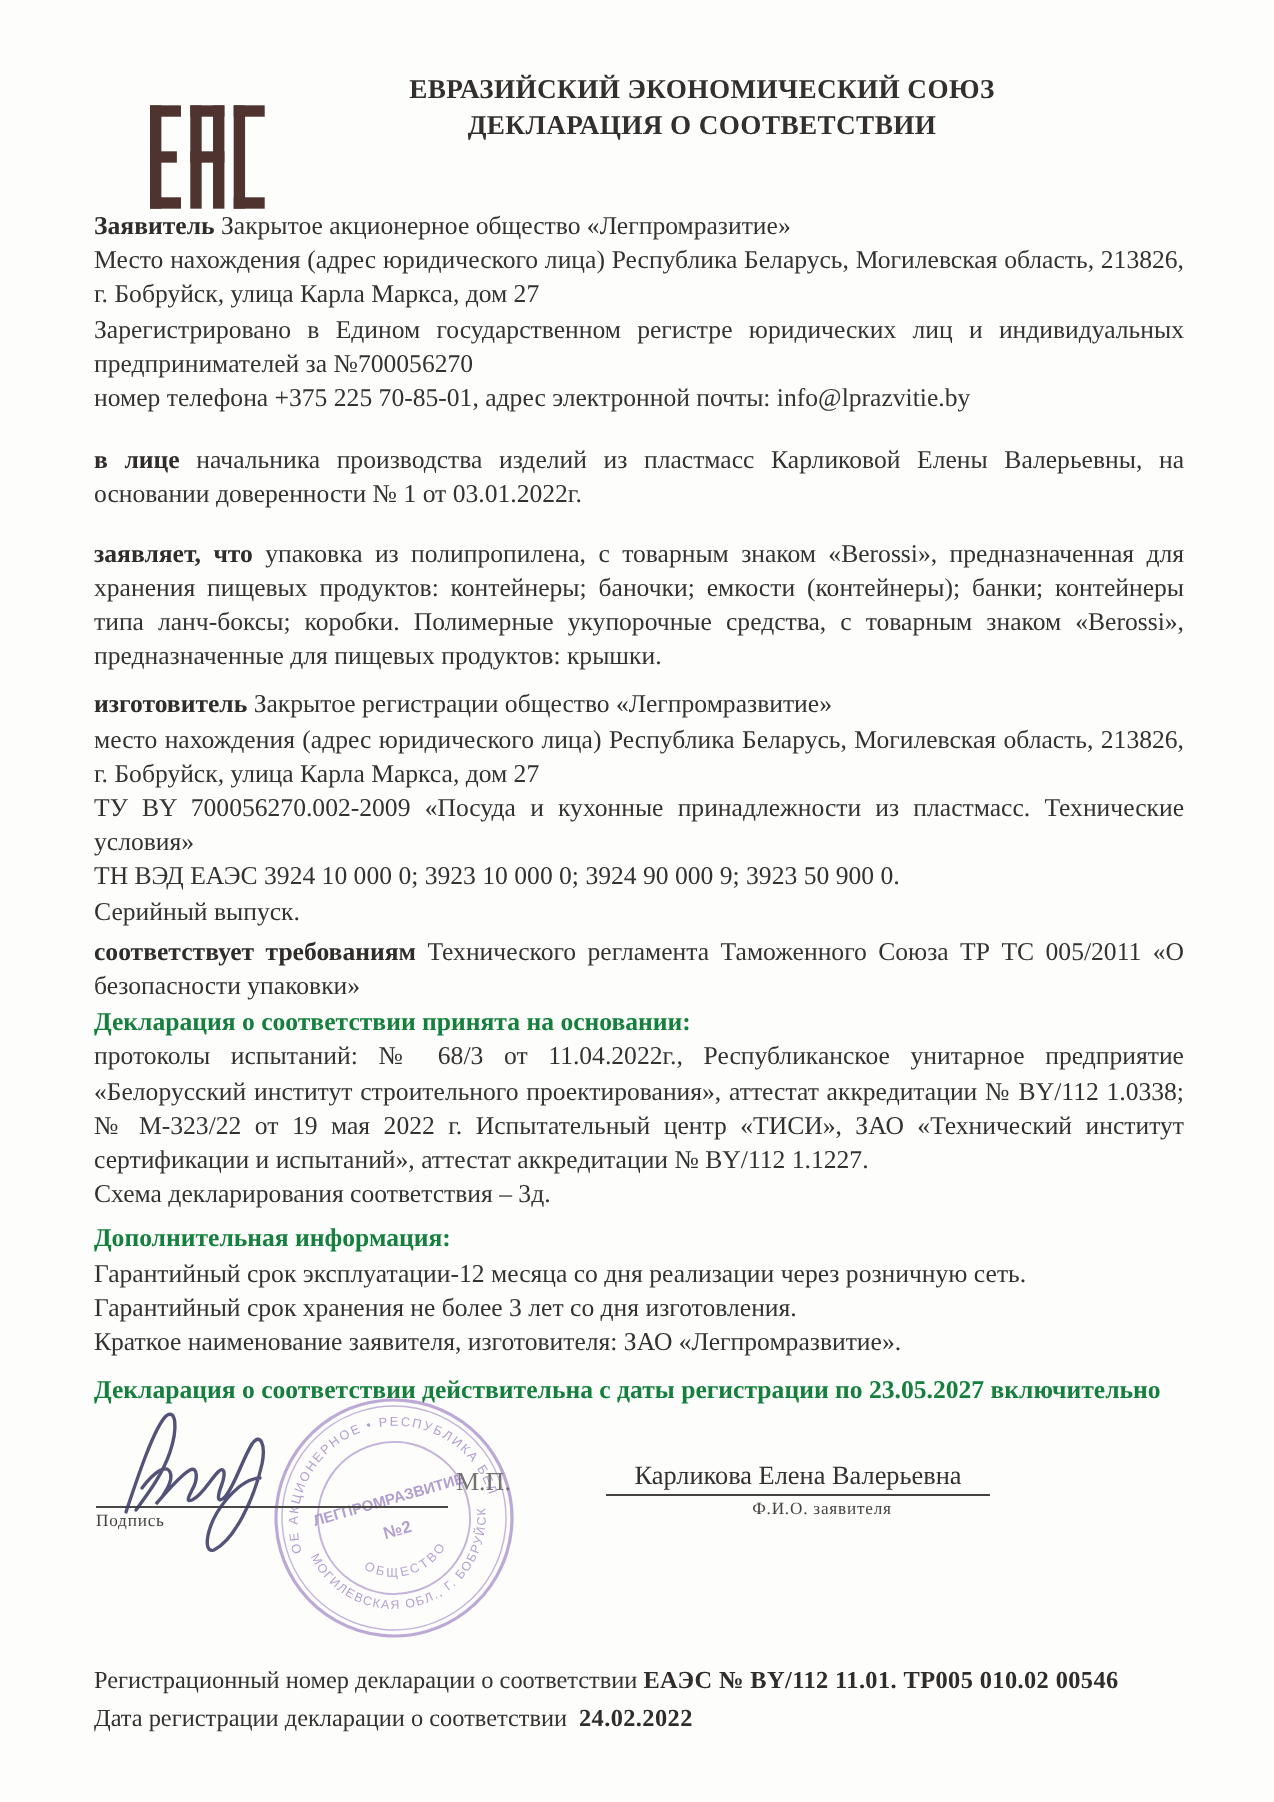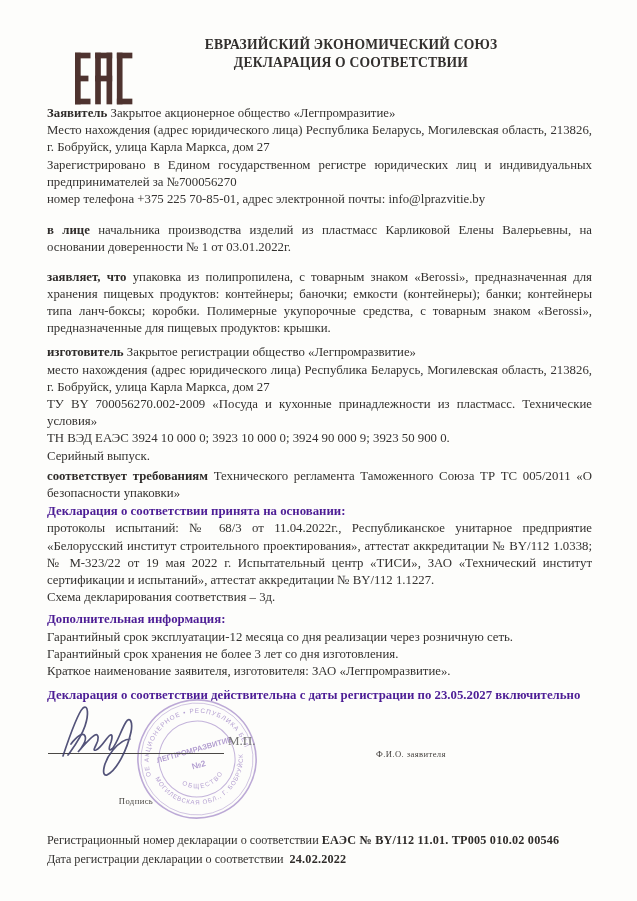--- a/index.html
+++ b/index.html
@@ -16,26 +16,26 @@
     letter-spacing:.2px;color:#322f2d;
   }
   .body{
     position:absolute;left:47px;top:105px;width:545px;
     font-size:12.8px;line-height:17.2px;
   }
   .block p{margin:0;text-align:justify;}
   .m14{margin-top:14px;} .m12{margin-top:12px;} .m7{margin-top:7px;}
   .m3{margin-top:3px;} .m1{margin-top:1px;} .m5{margin-top:5px;}
   b{font-weight:bold;color:#2f2c2a;}
-  .boldline{font-weight:bold;color:#4c1d95;}
+  .boldline{font-weight:bold;color:#15803d;}
   
   .sig-svg{position:absolute;left:55px;top:698px;width:115px;height:80px;z-index:3;}
   .sig-line{position:absolute;left:48px;top:753px;width:176px;border-top:1.2px solid #4a4845;z-index:2;}
-  .sig-label{position:absolute;left:48px;top:755px;width:176px;text-align:center;
-    font-size:8.6px;color:#45423f;letter-spacing:.4px;margin-top:41px;}
+  .sig-label{position:absolute;left:48px;top:755px;width:176px;
+    font-size:8.6px;color:#45423f;letter-spacing:.4px;}
   .mp{position:absolute;left:228px;top:733px;font-size:13px;color:#737373;z-index:3;}
   .stamp{position:absolute;left:134px;top:696px;width:126px;height:126px;z-index:1;opacity:.85;}
   .fio{position:absolute;left:303px;top:730px;width:192px;text-align:center;
     font-size:13.2px;color:#33302e;border-bottom:1.2px solid #44413e;padding-bottom:1px;}
   .fio-label{position:absolute;left:315px;top:749px;width:192px;text-align:center;
     font-size:8.6px;color:#45423f;letter-spacing:.4px;}
   
   .reg{position:absolute;left:47px;top:831px;width:560px;font-size:12.2px;line-height:18.5px;white-space:nowrap;}
   .reg b{letter-spacing:.2px;}
   .reg .datev{margin-left:6px;}
@@ -149,20 +149,21 @@
       <g fill="none" stroke="#3c3c68" stroke-width="1.7" stroke-linecap="round" opacity=".88">
         <path d="M8,58 C14,40 22,16 28,10 C33,6 34,16 30,28 C26,40 18,50 13,57"></path>
         <path d="M16,46 C22,38 28,34 30,38 C32,42 27,50 23,54 C29,47 36,39 40,37 C44,35 44,42 41,47 C39,51 38,53 41,52 C46,50 50,42 54,38 C57,35 58,38 56,44 C54,49 53,54 57,51"></path>
         <path d="M57,51 C62,46 66,32 71,24 C75,18 78,24 76,34 C72,52 62,72 52,77 C46,79 48,64 58,52 C64,45 70,41 75,41"></path>
       </g>
     </svg>
   </div>
   <div class="sig-line"></div>
   <div class="sig-label">Подпись</div>
   <div class="mp">М.П.</div>
+  <div class="fio">Карликова Елена  Валерьевна</div>
   <div class="fio-label">Ф.И.О.  заявителя</div>
 
   <div class="reg">
     <div><span>Регистрационный номер декларации о соответствии </span><b>ЕАЭС № BY/112 11.01. ТР005 010.02 00546</b></div>
     <div><span>Дата регистрации декларации о соответствии</span><b class="datev">24.02.2022</b></div>
   </div>
 
 </div>
 
 </body></html>

